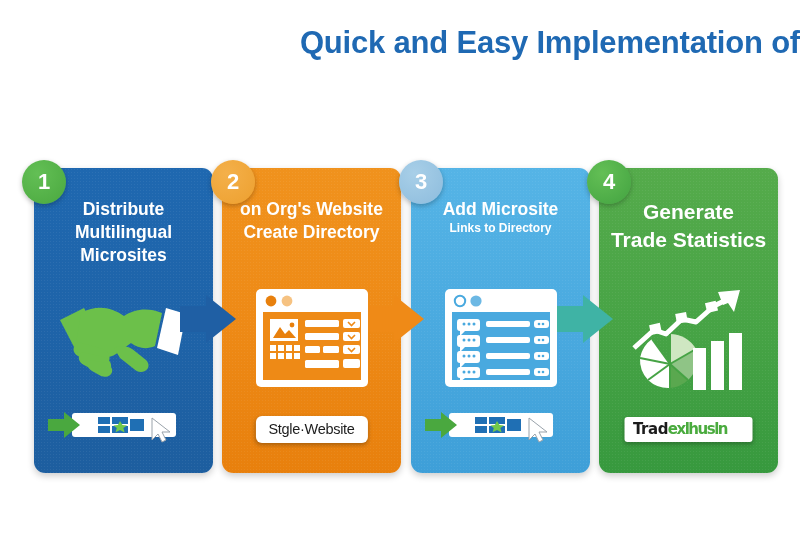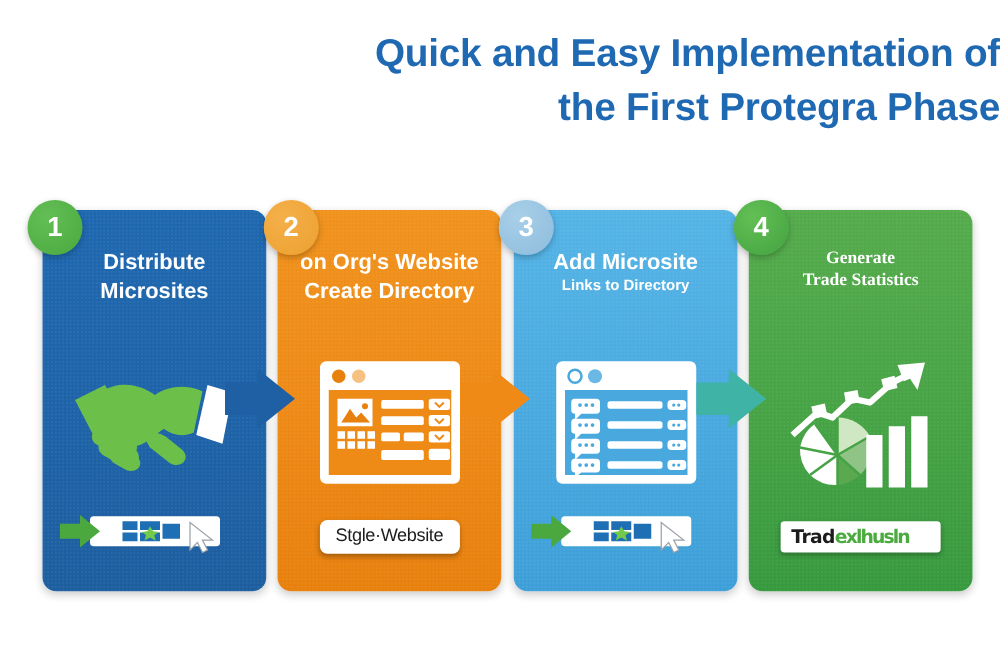--- a/index.html
+++ b/index.html
@@ -44,21 +44,21 @@
 
   .card-title{
     position:absolute;left:6px;right:6px;top:30px;
     text-align:center;color:#ffffff;font-weight:bold;
     line-height:1.32;
   }
   .card-title .l{display:block;}
   #card-1 .card-title{font-size:17.5px;}
   #card-2 .card-title{font-size:17.5px;}
   #card-3 .card-title{font-size:17.5px;}
-  #card-4 .card-title{font-size:14px;font-family:Liberation Serif, serif;}
+  #card-4 .card-title{font-size:21px;}
   #card-3 .card-title .l:nth-child(2){font-size:12px;}
 
   
   .badge{
     position:absolute;top:160px;
     width:44px;height:44px;border-radius:50%;
     display:flex;align-items:center;justify-content:center;
     color:#ffffff;font-size:22px;font-weight:bold;
     box-shadow:0 2px 5px rgba(0,0,0,0.25);
     z-index:6;
@@ -104,27 +104,27 @@
   }
   .logo-green{color:#4aab3e;letter-spacing:-1.5px;}
 </style>
 </head>
 <body>
 
 <div class="canvas">
 
   <div class="title">
     <span class="title-line">Quick and Easy Implementation of</span>
-    <span class="title-line">the First Protegra Phase</span>
   </div>
 
   <div class="card" id="card-1">
     <div class="card-noise"></div>
     <div class="card-title">
       <span class="l">Distribute</span>
+      <span class="l">Multilingual</span>
       <span class="l">Microsites</span>
     </div>
 
     <div class="icon-main">
       <svg width="140" height="92" viewBox="0 0 140 92">
 
         <path d="M6 34 L30 22 L44 48 L20 61 Z" fill="#6cc04a"></path>
 
         <path d="M132 28 L112 22 L103 62 L124 69 Z" fill="#ffffff"></path>
         <path d="M129 31 L114 26 L106 60 L122 65 Z" fill="#ffffff"></path>

